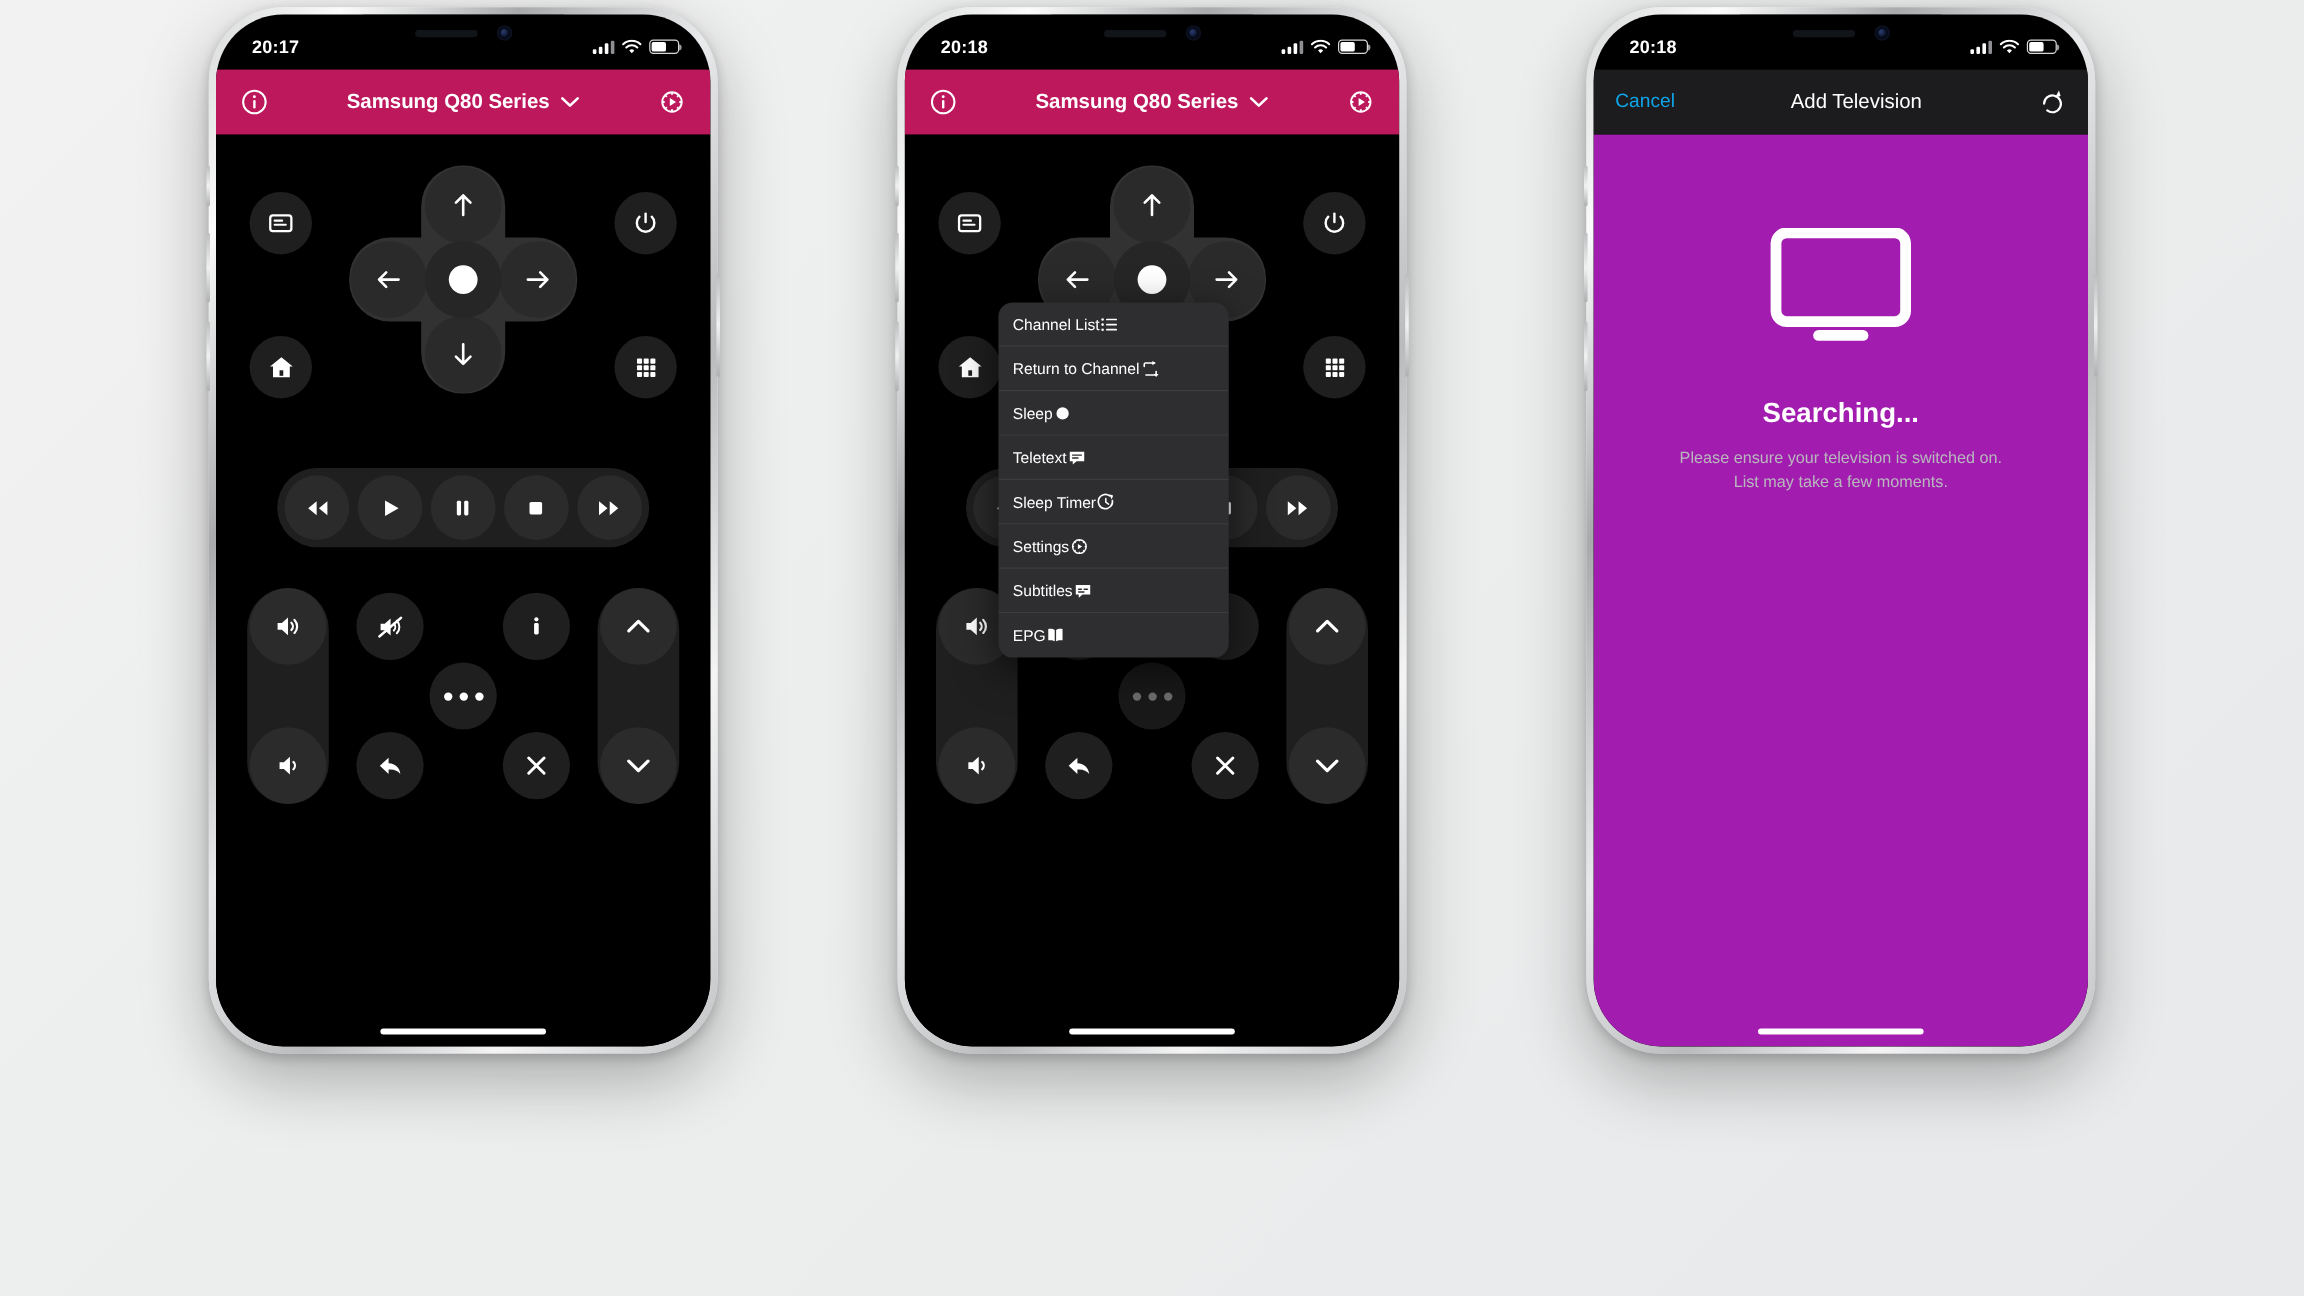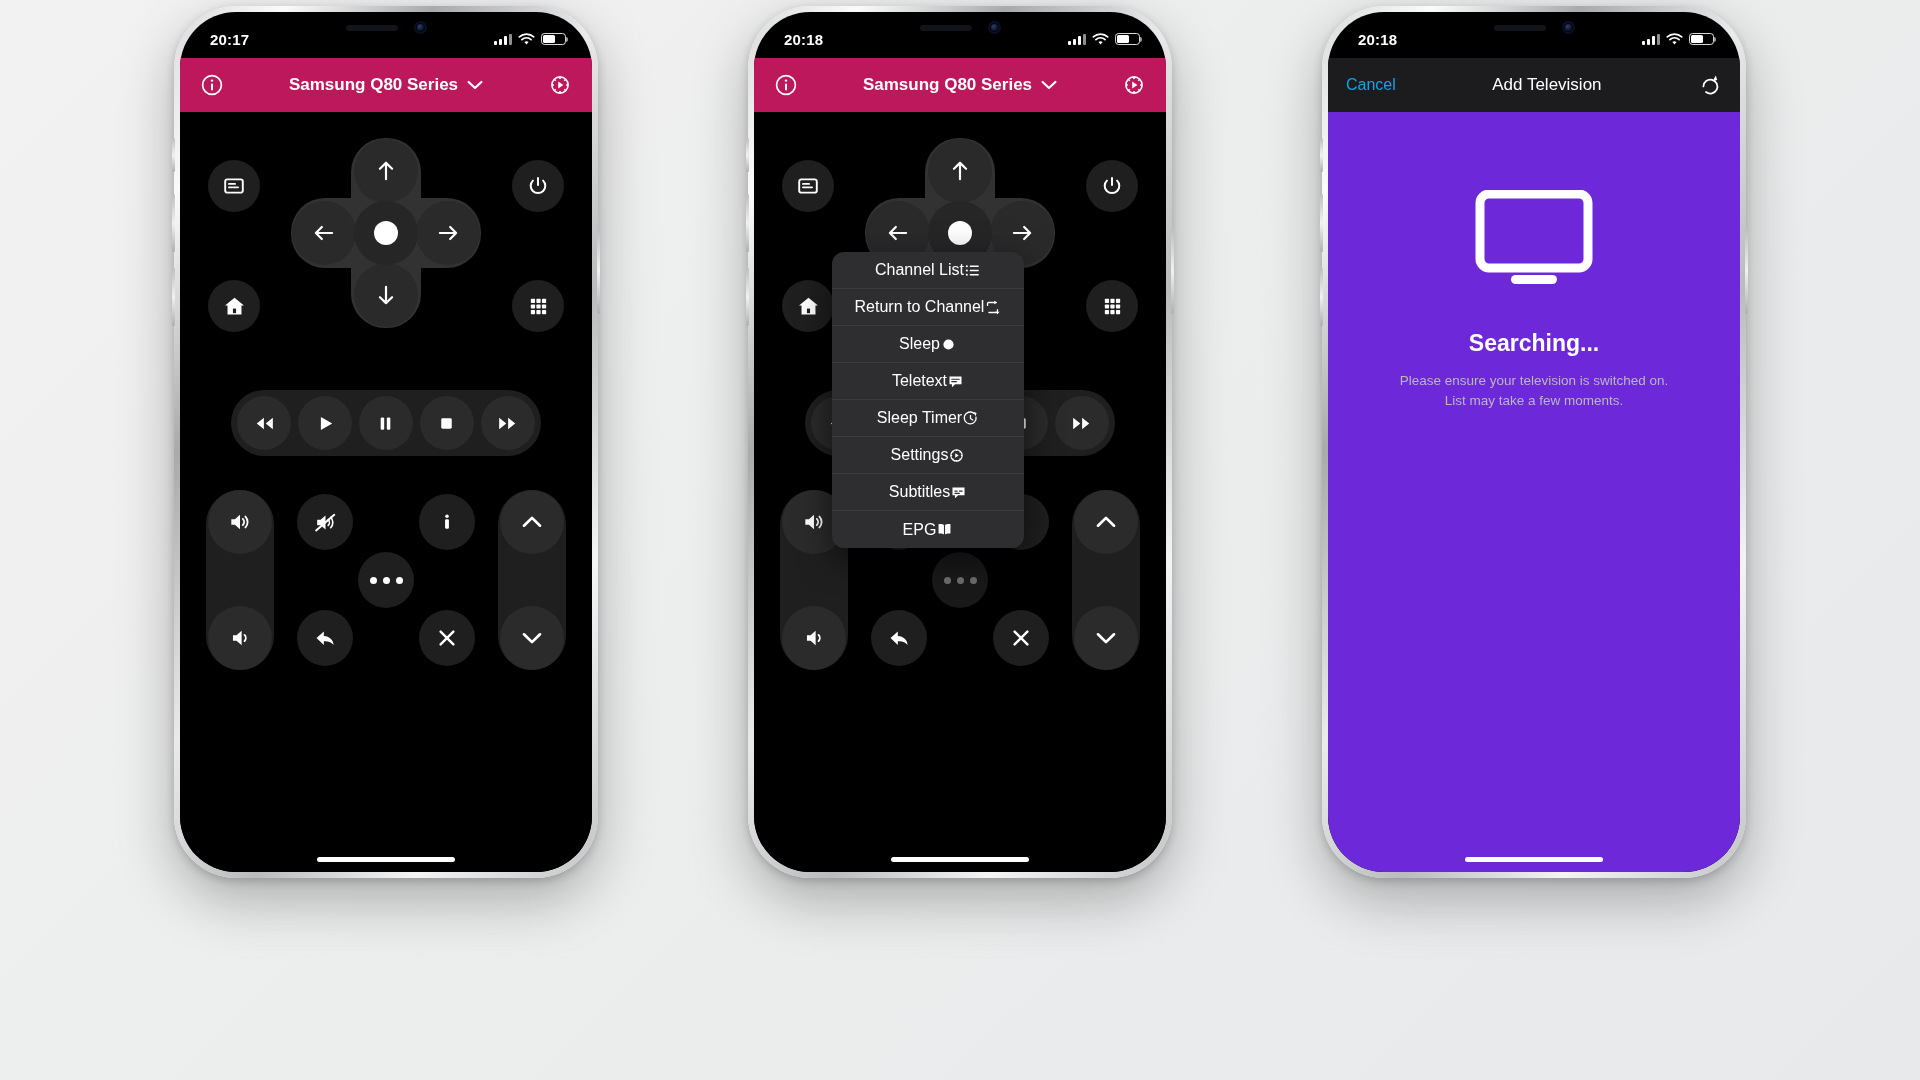--- a/index.html
+++ b/index.html
@@ -199,41 +199,41 @@
 
   
   .popup {
     position:absolute; z-index:60;
     left: 78px; top: 240px; width: 192px;
     background:#2c2c2e; border-radius:12px;
     overflow:hidden;
     box-shadow: 0 10px 34px rgba(0,0,0,.6);
   }
   .popup-item {
-    height:37px; display:flex; align-items:center; justify-content:center;
-    padding: 0 12px; color:#fff; font-size:16px;
+    height:37px; display:flex; align-items:center; justify-content:flex-start;
+    padding: 0 12px; color:#fff; font-size:13px;
     border-bottom: 1px solid rgba(255,255,255,.07);
     background: rgba(255,255,255,.012);
   }
   .popup-item:last-child { border-bottom:none; }
   .popup-item .mi-icon { color:#fff; display:flex; align-items:center; }
 
   
   .modal-header {
     position:absolute; top:46px; left:0; right:0; height:54px;
     background:#1c1c1e;
     display:flex; align-items:center; justify-content:space-between;
     padding: 0 18px; z-index:20;
     color:#fff;
   }
   .modal-title { font-size:17px; font-weight:400; }
   .modal-cancel { font-size:16px; color:#0ea5e9; }
   .modal-body {
     position:absolute; top:100px; left:0; right:0; bottom:0;
-    background:#6d28d9;
+    background:#a21caf;
     display:flex; flex-direction:column; align-items:center;
     padding-top: 78px;
   }
   .tv-icon { margin-bottom: 40px; }
   .searching {
     color:#fff; font-size:23px; font-weight:700; margin-bottom:14px;
   }
   .search-sub {
     color:#b8b8bd; font-size:13.5px; line-height:1.5; text-align:center;
   }

